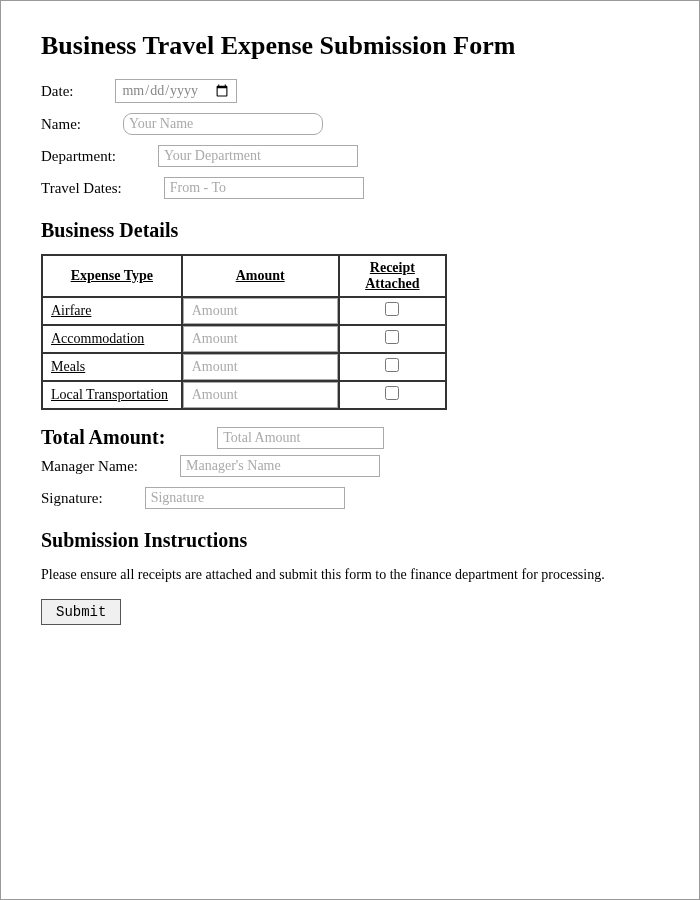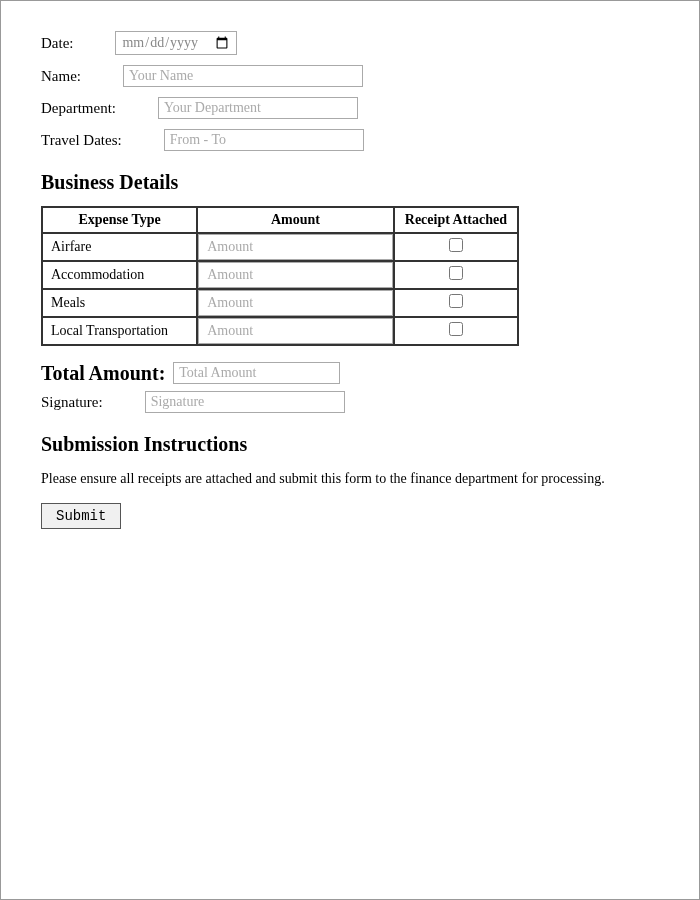--- a/index.html
+++ b/index.html
@@ -61,23 +61,24 @@
     h2.section-title {
       font-size: 20px;
       font-weight: bold;
       margin-top: 20px;
       margin-bottom: 12px;
       font-family: Times New Roman, serif;
     }
 
     table.expense-table {
       border-collapse: collapse;
-      width: 478px;
-      font-size: 14px;
-      font-family: Times New Roman, serif;
+      width: 406px;
+      font-size: 14px;
+      font-family: Times New Roman, serif;
+      text-decoration: underline;
     }
 
     table.expense-table th, table.expense-table td {
       border: 2px solid #333;
       padding: 4px 8px;
     }
 
     table.expense-table thead th {
       font-weight: bold;
       text-align: center;
@@ -106,23 +107,24 @@
       width: 100%;
       background: transparent;
     }
 
     .amount-input::placeholder {
       color: #aaa;
     }
 
     .total-row {
       display: flex;
-      align-items: flex-start;
+      align-items: flex-end;
       margin-top: 16px;
       margin-bottom: 6px;
+      gap: 44px;
     }
 
     .total-label {
       font-size: 20px;
       font-weight: bold;
       margin-right: 8px;
       font-family: Times New Roman, serif;
     }
 
     .total-input {
@@ -157,29 +159,30 @@
     input[type="checkbox"] {
       width: 14px;
       height: 14px;
     }
   </style>
 </head>
 <body>
 
 <div class="page-container">
 
+  <h1 class="form-title">Business Travel Expense Submission Form</h1>
 
   <div class="field-row">
     <span class="field-label">Date:</span>
     <input type="date" style="">
   </div>
 
   <div class="field-row">
     <span class="field-label">Name:</span>
-    <input type="text" style="width: 240px;" placeholder="Your Name">
+    <input type="text" style="width: 200px; border-radius: 9px;" placeholder="Your Name">
   </div>
 
   <div class="field-row">
     <span class="field-label">Department:</span>
     <input type="text" style="width: 200px;" placeholder="Your Department">
   </div>
 
   <div class="field-row">
     <span class="field-label">Travel Dates:</span>
     <input type="text" style="width: 200px;" placeholder="From - To">
@@ -218,20 +221,24 @@
         </tr>
       </tbody>
   </table>
 
   <div class="total-row">
     <span class="total-label">Total Amount:</span>
     <input type="text" class="total-input" placeholder="Total Amount" style="">
   </div>
 
 
+  <div class="field-row">
+    <span class="field-label">Manager Name:</span>
+    <input type="text" style="width: 200px;" placeholder="Manager's Name">
+  </div>
 
   <div class="field-row">
     <span class="field-label">Signature:</span>
     <input type="text" style="width: 200px;" placeholder="Signature">
   </div>
 
   <h2 class="section-title">Submission Instructions</h2>
 
   <p class="submission-instructions-text">Please ensure all receipts are attached and submit this form to the finance department for processing.</p>
 

